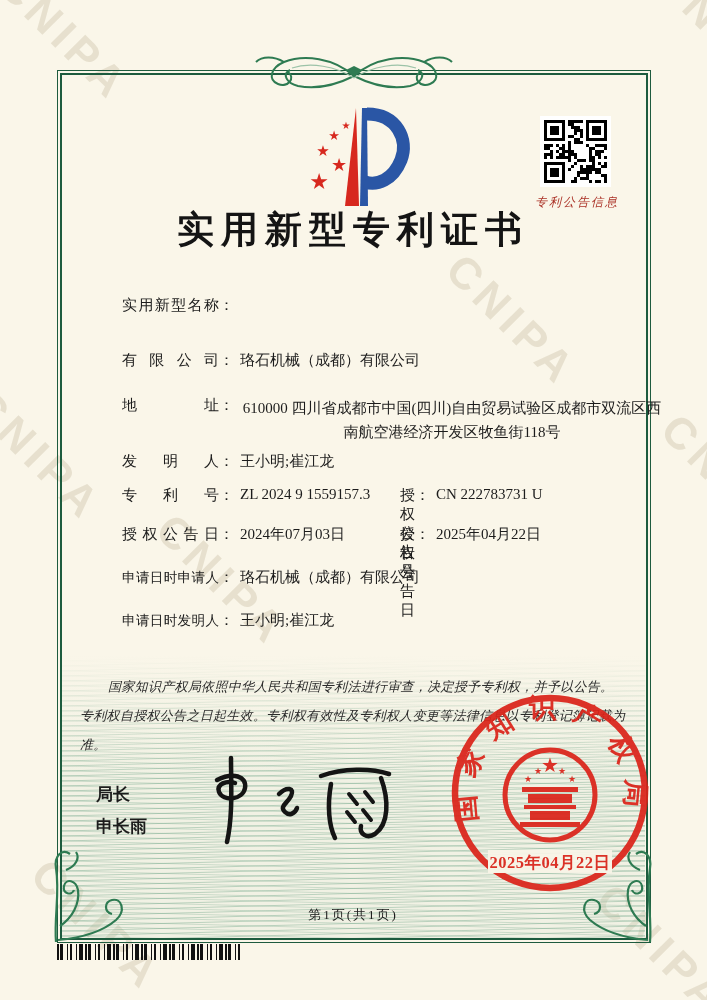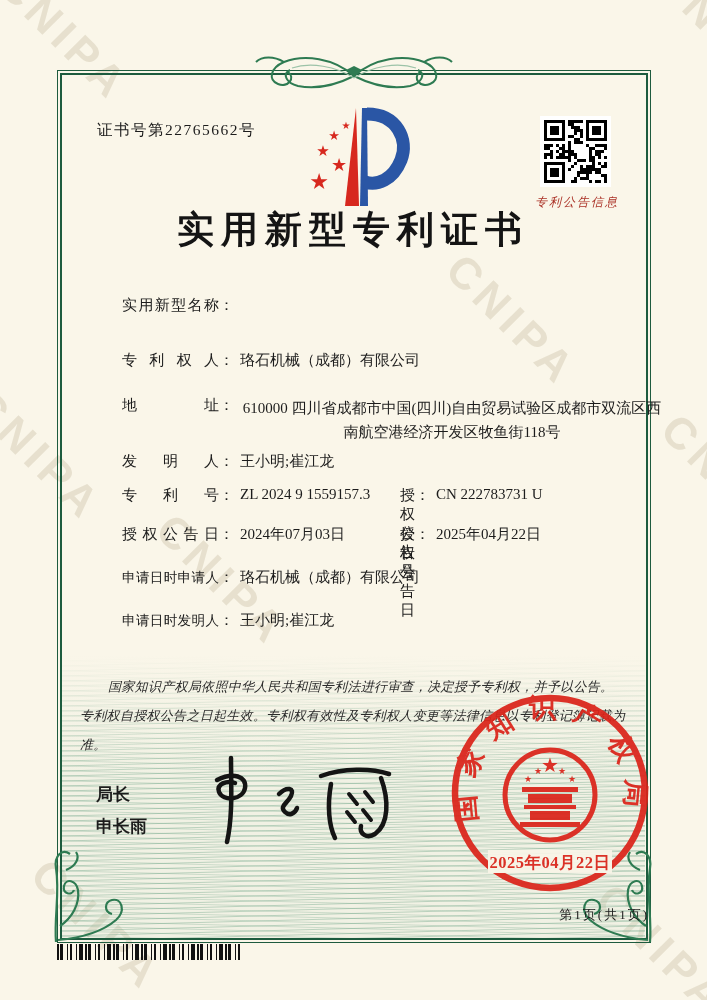--- a/index.html
+++ b/index.html
@@ -49,21 +49,21 @@
   .declaration .l1{text-indent:28px;}
   
   .director-label{position:absolute;left:96px;top:783px;font-family:"Liberation Sans","DejaVu Sans",sans-serif;
       font-size:17px;font-weight:600;z-index:2;}
   .director-name{position:absolute;left:96px;top:815px;font-family:"Liberation Sans","DejaVu Sans",sans-serif;
       font-size:17px;font-weight:600;z-index:2;}
   .signature{position:absolute;left:203px;top:750px;z-index:2;}
   
   .seal{position:absolute;left:440px;top:692px;z-index:3;opacity:0.93;}
   
-  .page-num{position:absolute;left:57px;top:906px;width:592px;text-align:right;font-size:13px;
+  .page-num{position:absolute;left:57px;top:906px;width:592px;text-align:center;font-size:13px;
       letter-spacing:2px;z-index:2;}
   .barcode{position:absolute;left:57px;top:944px;width:187px;height:16px;z-index:2;
     background:repeating-linear-gradient(90deg,
       #111 0 2px,transparent 2px 3px,#111 3px 6px,transparent 6px 10px,
       #111 10px 11px,transparent 11px 13px,#111 13px 15px,transparent 15px 19px,
       #111 19px 20px,transparent 20px 22px,#111 22px 26px,transparent 26px 28px);}
 </style>
 </head>
 <body>
 
@@ -109,21 +109,20 @@
   </svg>
   <svg class="flourish" style="left:566px;top:846px;transform:scaleX(-1)" width="90" height="100" viewBox="0 0 90 100">
     <g stroke="#2e7b52" fill="none" stroke-width="2.2">
       <path d="M6,96 C4,70 10,48 6,22 C4,10 12,2 20,8"></path>
       <path d="M8,94 C30,92 52,86 66,74 C76,65 72,52 62,54 C54,56 54,66 62,68"></path>
       <path d="M10,80 C22,72 30,58 28,44 C26,34 16,32 14,40 C12,48 22,50 24,44"></path>
       <path d="M16,24 C26,20 30,12 26,6"></path>
     </g>
   </svg>
 
-  <div class="cert-no">证书号第22765662号</div>
 
   <svg class="logo" width="118" height="104" viewBox="0 0 118 104">
     <polygon points="63,2 52,100 66,100" fill="#d7281e"></polygon>
     <polygon points="69,2 67,100 75,100 74,2" fill="#2a56a5"></polygon>
     <path d="M74,8 C104,8 116,34 108,54 C100,74 84,80 72,76" stroke="#2a56a5" stroke-width="13" fill="none"></path>
     <g fill="#d7281e" font-family="'DejaVu Sans',sans-serif" text-anchor="middle">
       <text x="41" y="34" font-size="13">★</text>
       <text x="53" y="23" font-size="10">★</text>
       <text x="30" y="50" font-size="15">★</text>
       <text x="46" y="65" font-size="18">★</text>
@@ -264,21 +263,21 @@
   <div class="qr-caption">专利公告信息</div>
 
   <div class="title">实用新型专利证书</div>
 
   <div class="row" style="top:296px">
     <span class="flabel">实用新型名称</span>
       <span class="colon">：</span>
   </div>
 
   <div class="row" style="top:351px">
-    <span class="flabel">专利权人</span>
+    <span class="flabel">有限公司</span>
       <span class="colon">：</span>
       <span class="val">珞石机械（成都）有限公司</span>
   </div>
 
   <div class="row" style="top:396px">
     <span class="flabel">地址</span>
       <span class="colon">：</span>
       <span class="val wrap">610000 四川省成都市中国(四川)自由贸易试验区成都市双流区西南航空港经济开发区牧鱼街118号</span>
   </div>
 

